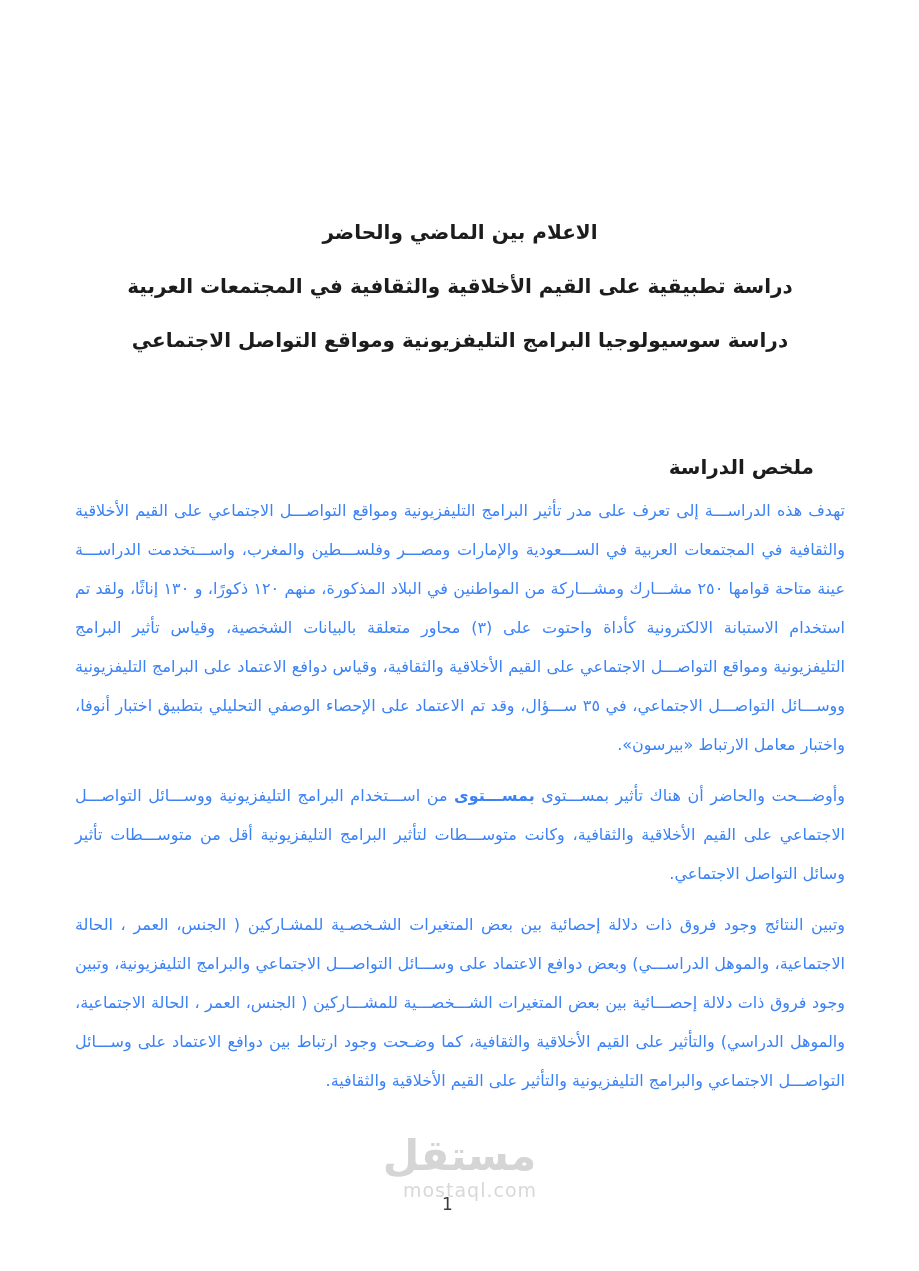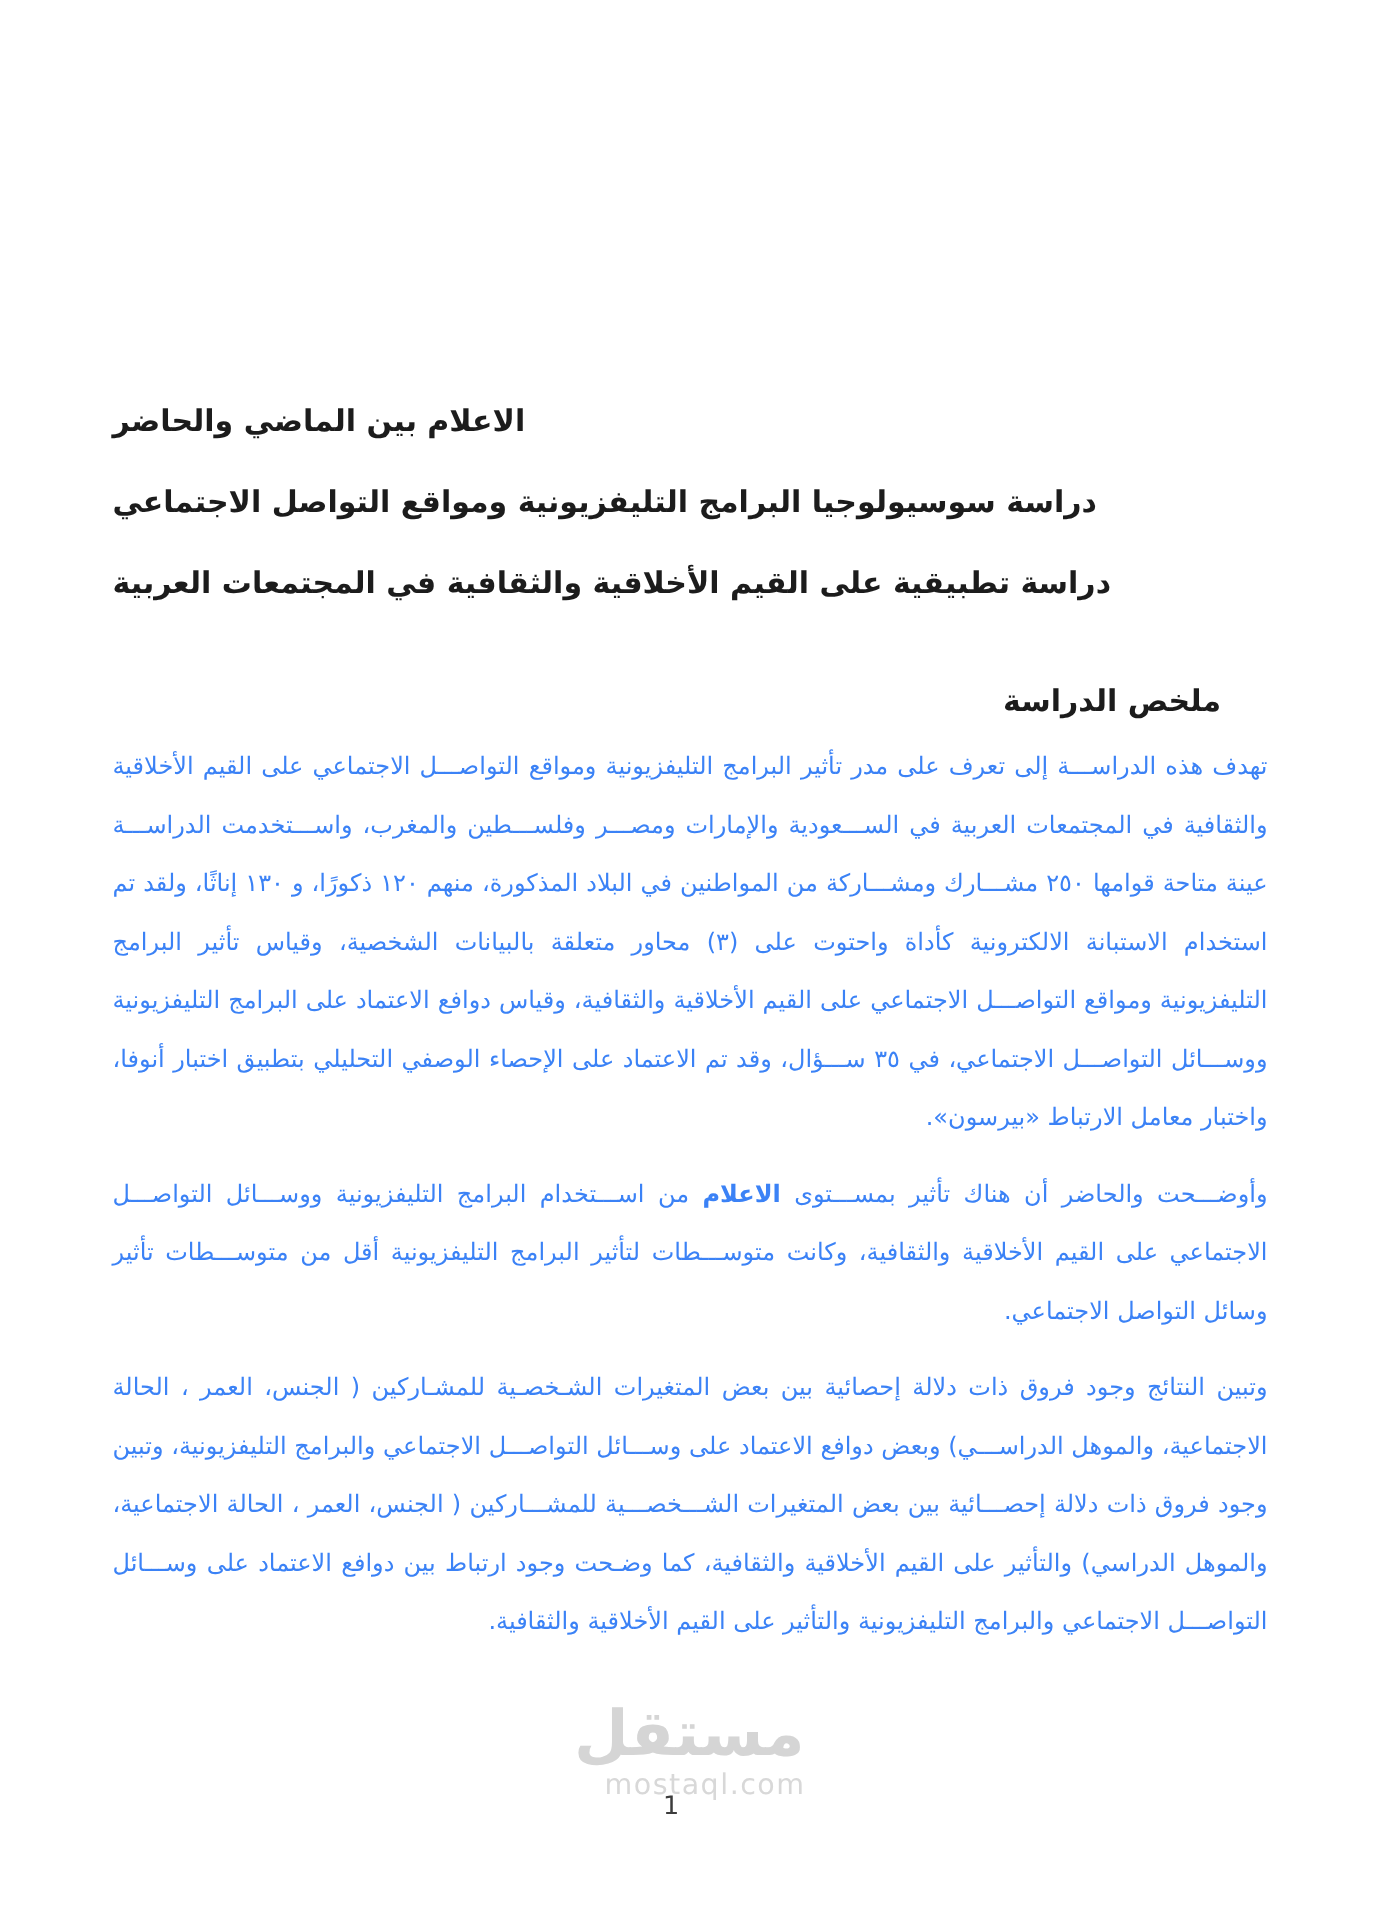--- a/index.html
+++ b/index.html
@@ -19,25 +19,24 @@
     inset: 0;
     background: #ffffff;
     direction: rtl;
     color: #1f1f1f;
   }
   .title-block {
     position: absolute;
     top: 219px;
     right: 74px;
     left: 75px;
-    text-align: left;
+    text-align: center;
     font-weight: bold;
     font-size: 20px;
     color: #1c1c1c;
-    margin-top: 48px;
   }
   .title-line {
     line-height: 26px;
     margin-bottom: 28px;
   }
   .section-heading {
     position: absolute;
     top: 441px;
     right: 92px;
     margin: 13px;
@@ -100,29 +99,29 @@
     z-index: 2;
   }
 </style>
 </head>
 <body>
 
 <div class="page">
 
   <div class="title-block">
     <div class="title-line">الاعلام بين الماضي والحاضر</div>
+    <div class="title-line">دراسة تطبيقية على القيم الأخلاقية والثقافية في المجتمعات العربية</div>
     <div class="title-line">دراسة سوسيولوجيا البرامج التليفزيونية ومواقع التواصل الاجتماعي</div>
-    <div class="title-line">دراسة تطبيقية على القيم الأخلاقية والثقافية في المجتمعات العربية</div>
   </div>
 
   <h2 class="section-heading">ملخص الدراسة</h2>
 
   <div class="body-text">
     <p>تهدف هذه الدراســـة إلى تعرف على مدر تأثير البرامج التليفزيونية ومواقع التواصـــل الاجتماعي على القيم الأخلاقية والثقافية في المجتمعات العربية في الســـعودية والإمارات ومصـــر وفلســـطين والمغرب، واســـتخدمت الدراســـة عينة متاحة قوامها ٢٥٠ مشـــارك ومشـــاركة من المواطنين في البلاد المذكورة، منهم ١٢٠ ذكورًا، و ١٣٠ إناثًا، ولقد تم استخدام الاستبانة الالكترونية كأداة واحتوت على (٣) محاور متعلقة بالبيانات الشخصية، وقياس تأثير البرامج التليفزيونية ومواقع التواصـــل الاجتماعي على القيم الأخلاقية والثقافية، وقياس دوافع الاعتماد على البرامج التليفزيونية ووســـائل التواصـــل الاجتماعي، في ٣٥ ســـؤال، وقد تم الاعتماد على الإحصاء الوصفي التحليلي بتطبيق اختبار أنوفا، واختبار معامل الارتباط «بيرسون».</p>
-    <p><span>وأوضـــحت والحاضر أن هناك تأثير بمســـتوى </span><strong>الاعلام</strong><span> من اســـتخدام البرامج التليفزيونية ووســـائل التواصـــل الاجتماعي على القيم الأخلاقية والثقافية، وكانت متوســـطات لتأثير البرامج التليفزيونية أقل من متوســـطات تأثير وسائل التواصل الاجتماعي.</span></p>
+    <p><span>وأوضـــحت والحاضر أن هناك تأثير بمســـتوى </span><strong>بمســـتوى</strong><span> من اســـتخدام البرامج التليفزيونية ووســـائل التواصـــل الاجتماعي على القيم الأخلاقية والثقافية، وكانت متوســـطات لتأثير البرامج التليفزيونية أقل من متوســـطات تأثير وسائل التواصل الاجتماعي.</span></p>
     <p>وتبين النتائج وجود فروق ذات دلالة إحصائية بين بعض المتغيرات الشـخصـية للمشـاركين ( الجنس، العمر ، الحالة الاجتماعية، والموهل الدراســـي) وبعض دوافع الاعتماد على وســـائل التواصـــل الاجتماعي والبرامج التليفزيونية، وتبين وجود فروق ذات دلالة إحصـــائية بين بعض المتغيرات الشـــخصـــية للمشـــاركين ( الجنس، العمر ، الحالة الاجتماعية، والموهل الدراسي) والتأثير على القيم الأخلاقية والثقافية، كما وضـحت وجود ارتباط بين دوافع الاعتماد على وســـائل التواصـــل الاجتماعي والبرامج التليفزيونية والتأثير  على القيم الأخلاقية والثقافية.</p>
   </div>
 
   <div class="page-number">1</div>
 
   <div class="watermark">
     <div class="watermark-logo">مستقل</div>
     <div class="watermark-url">mostaql.com</div>
   </div>
 

